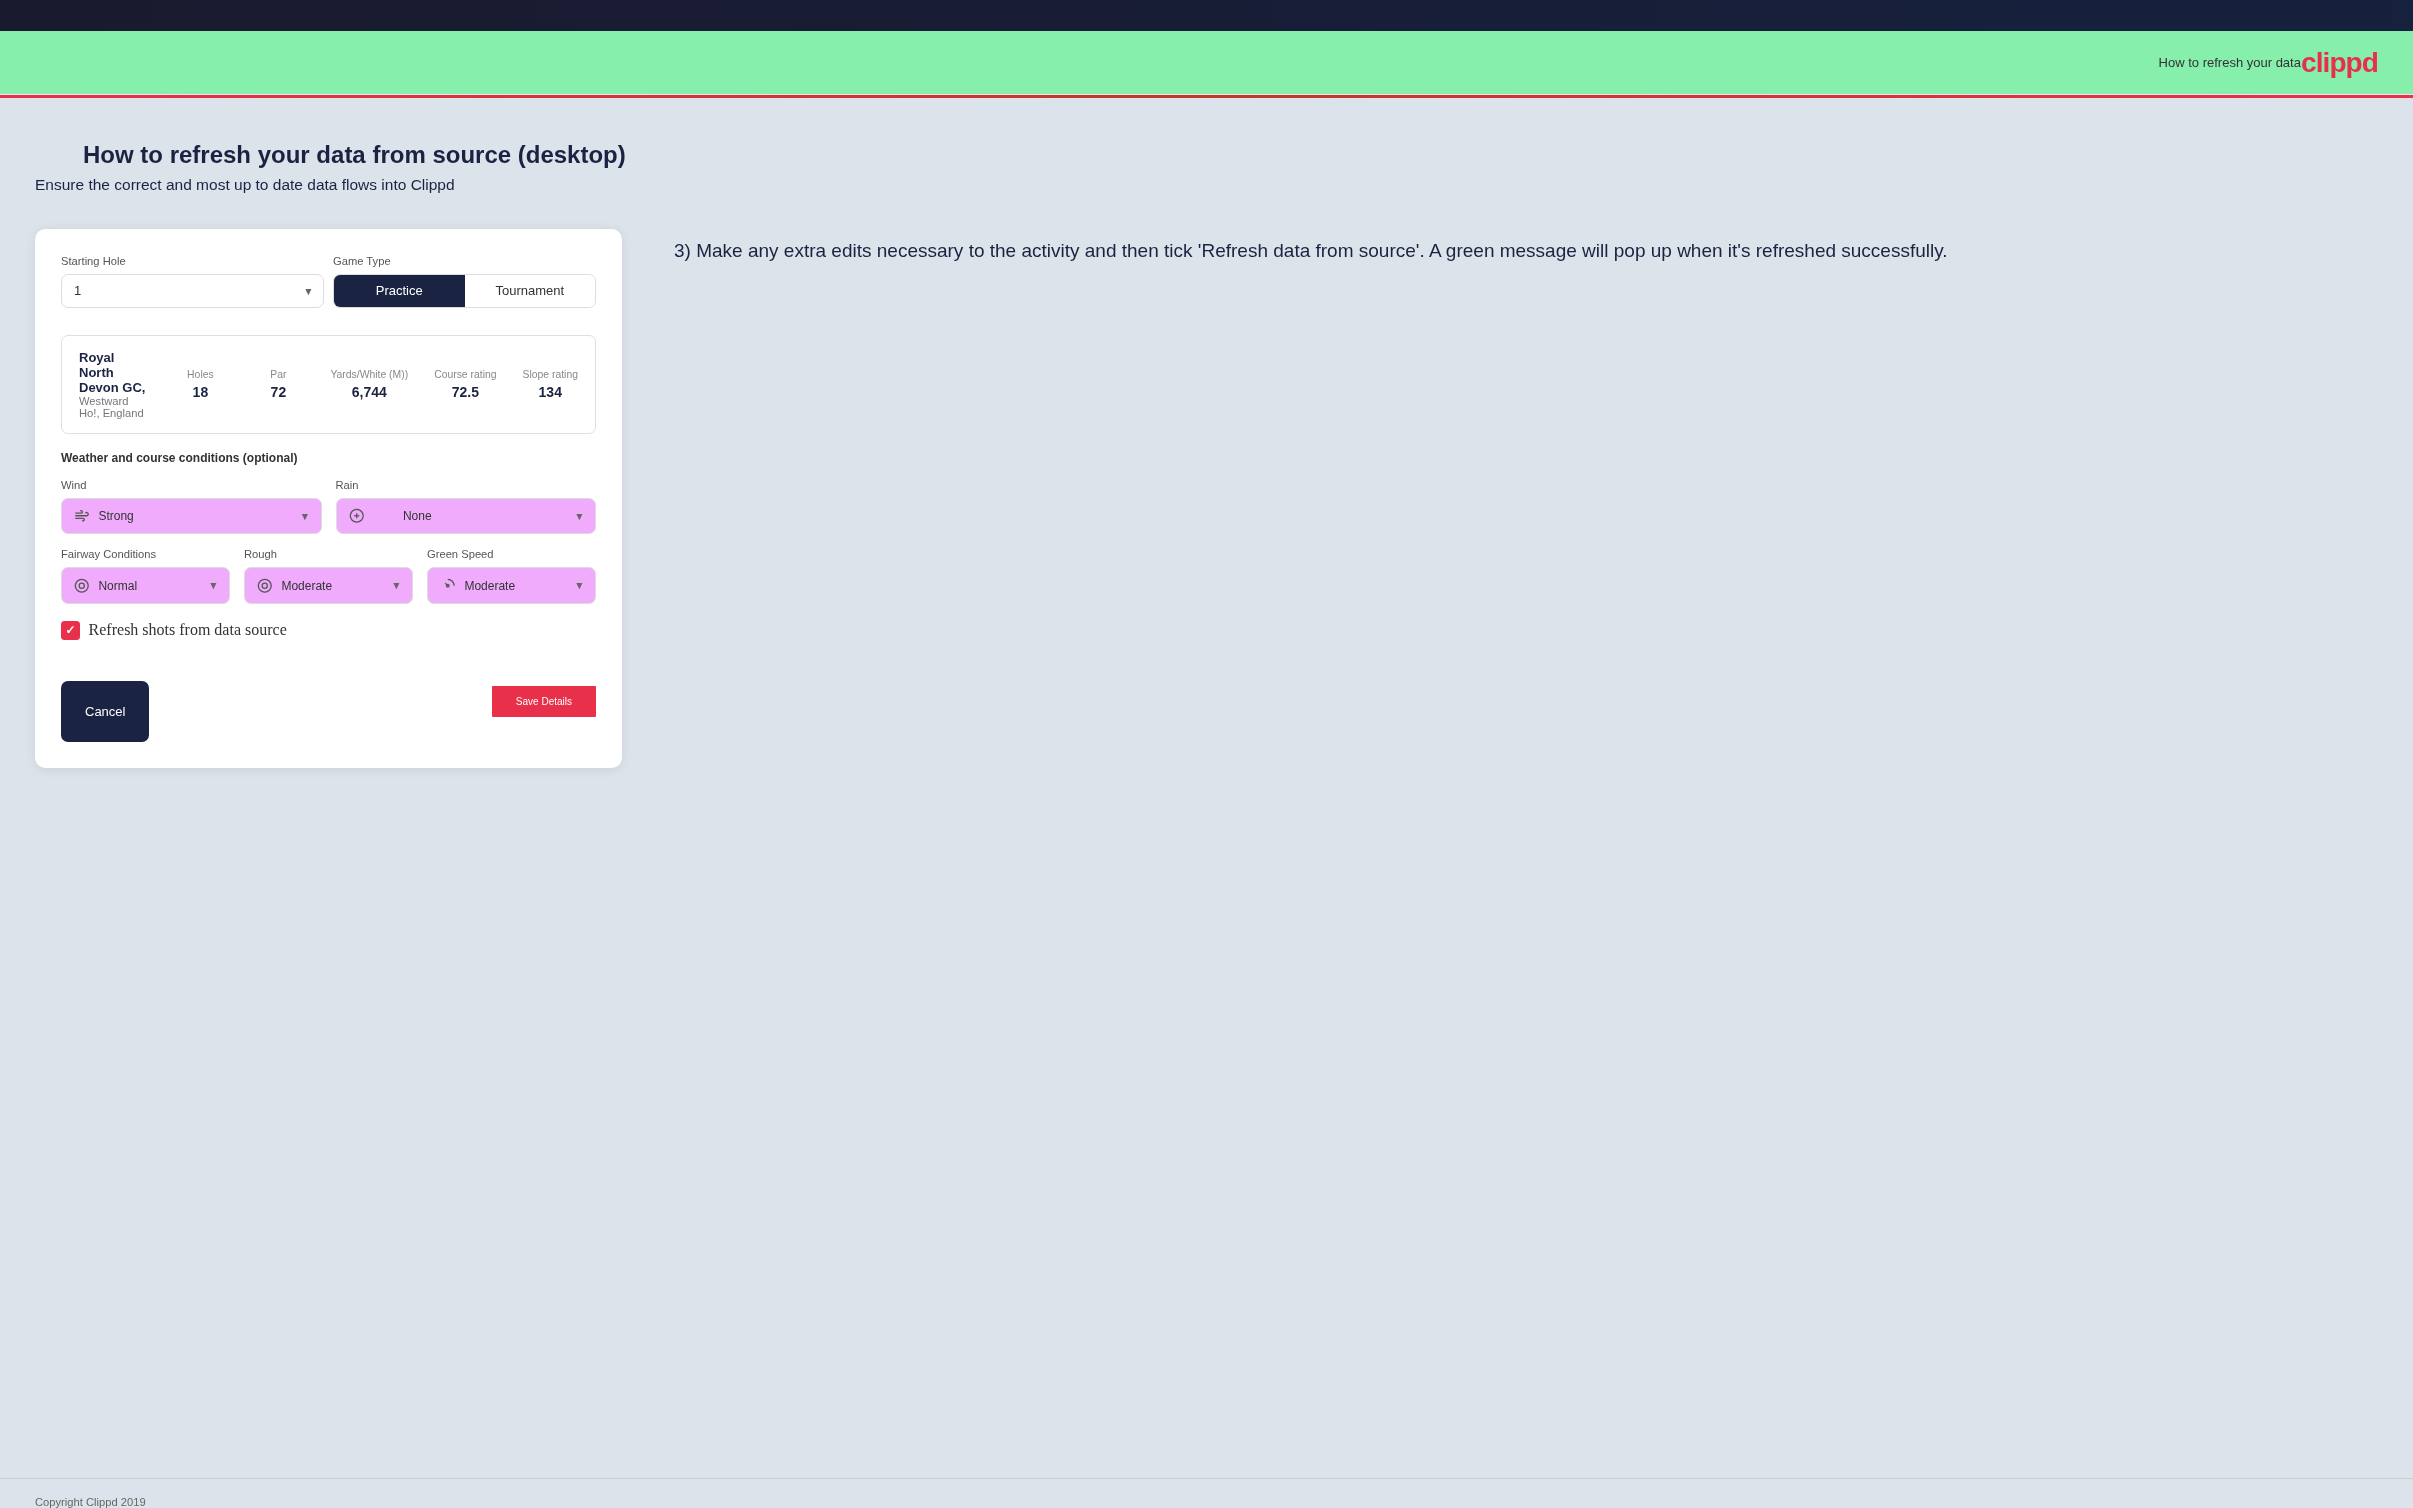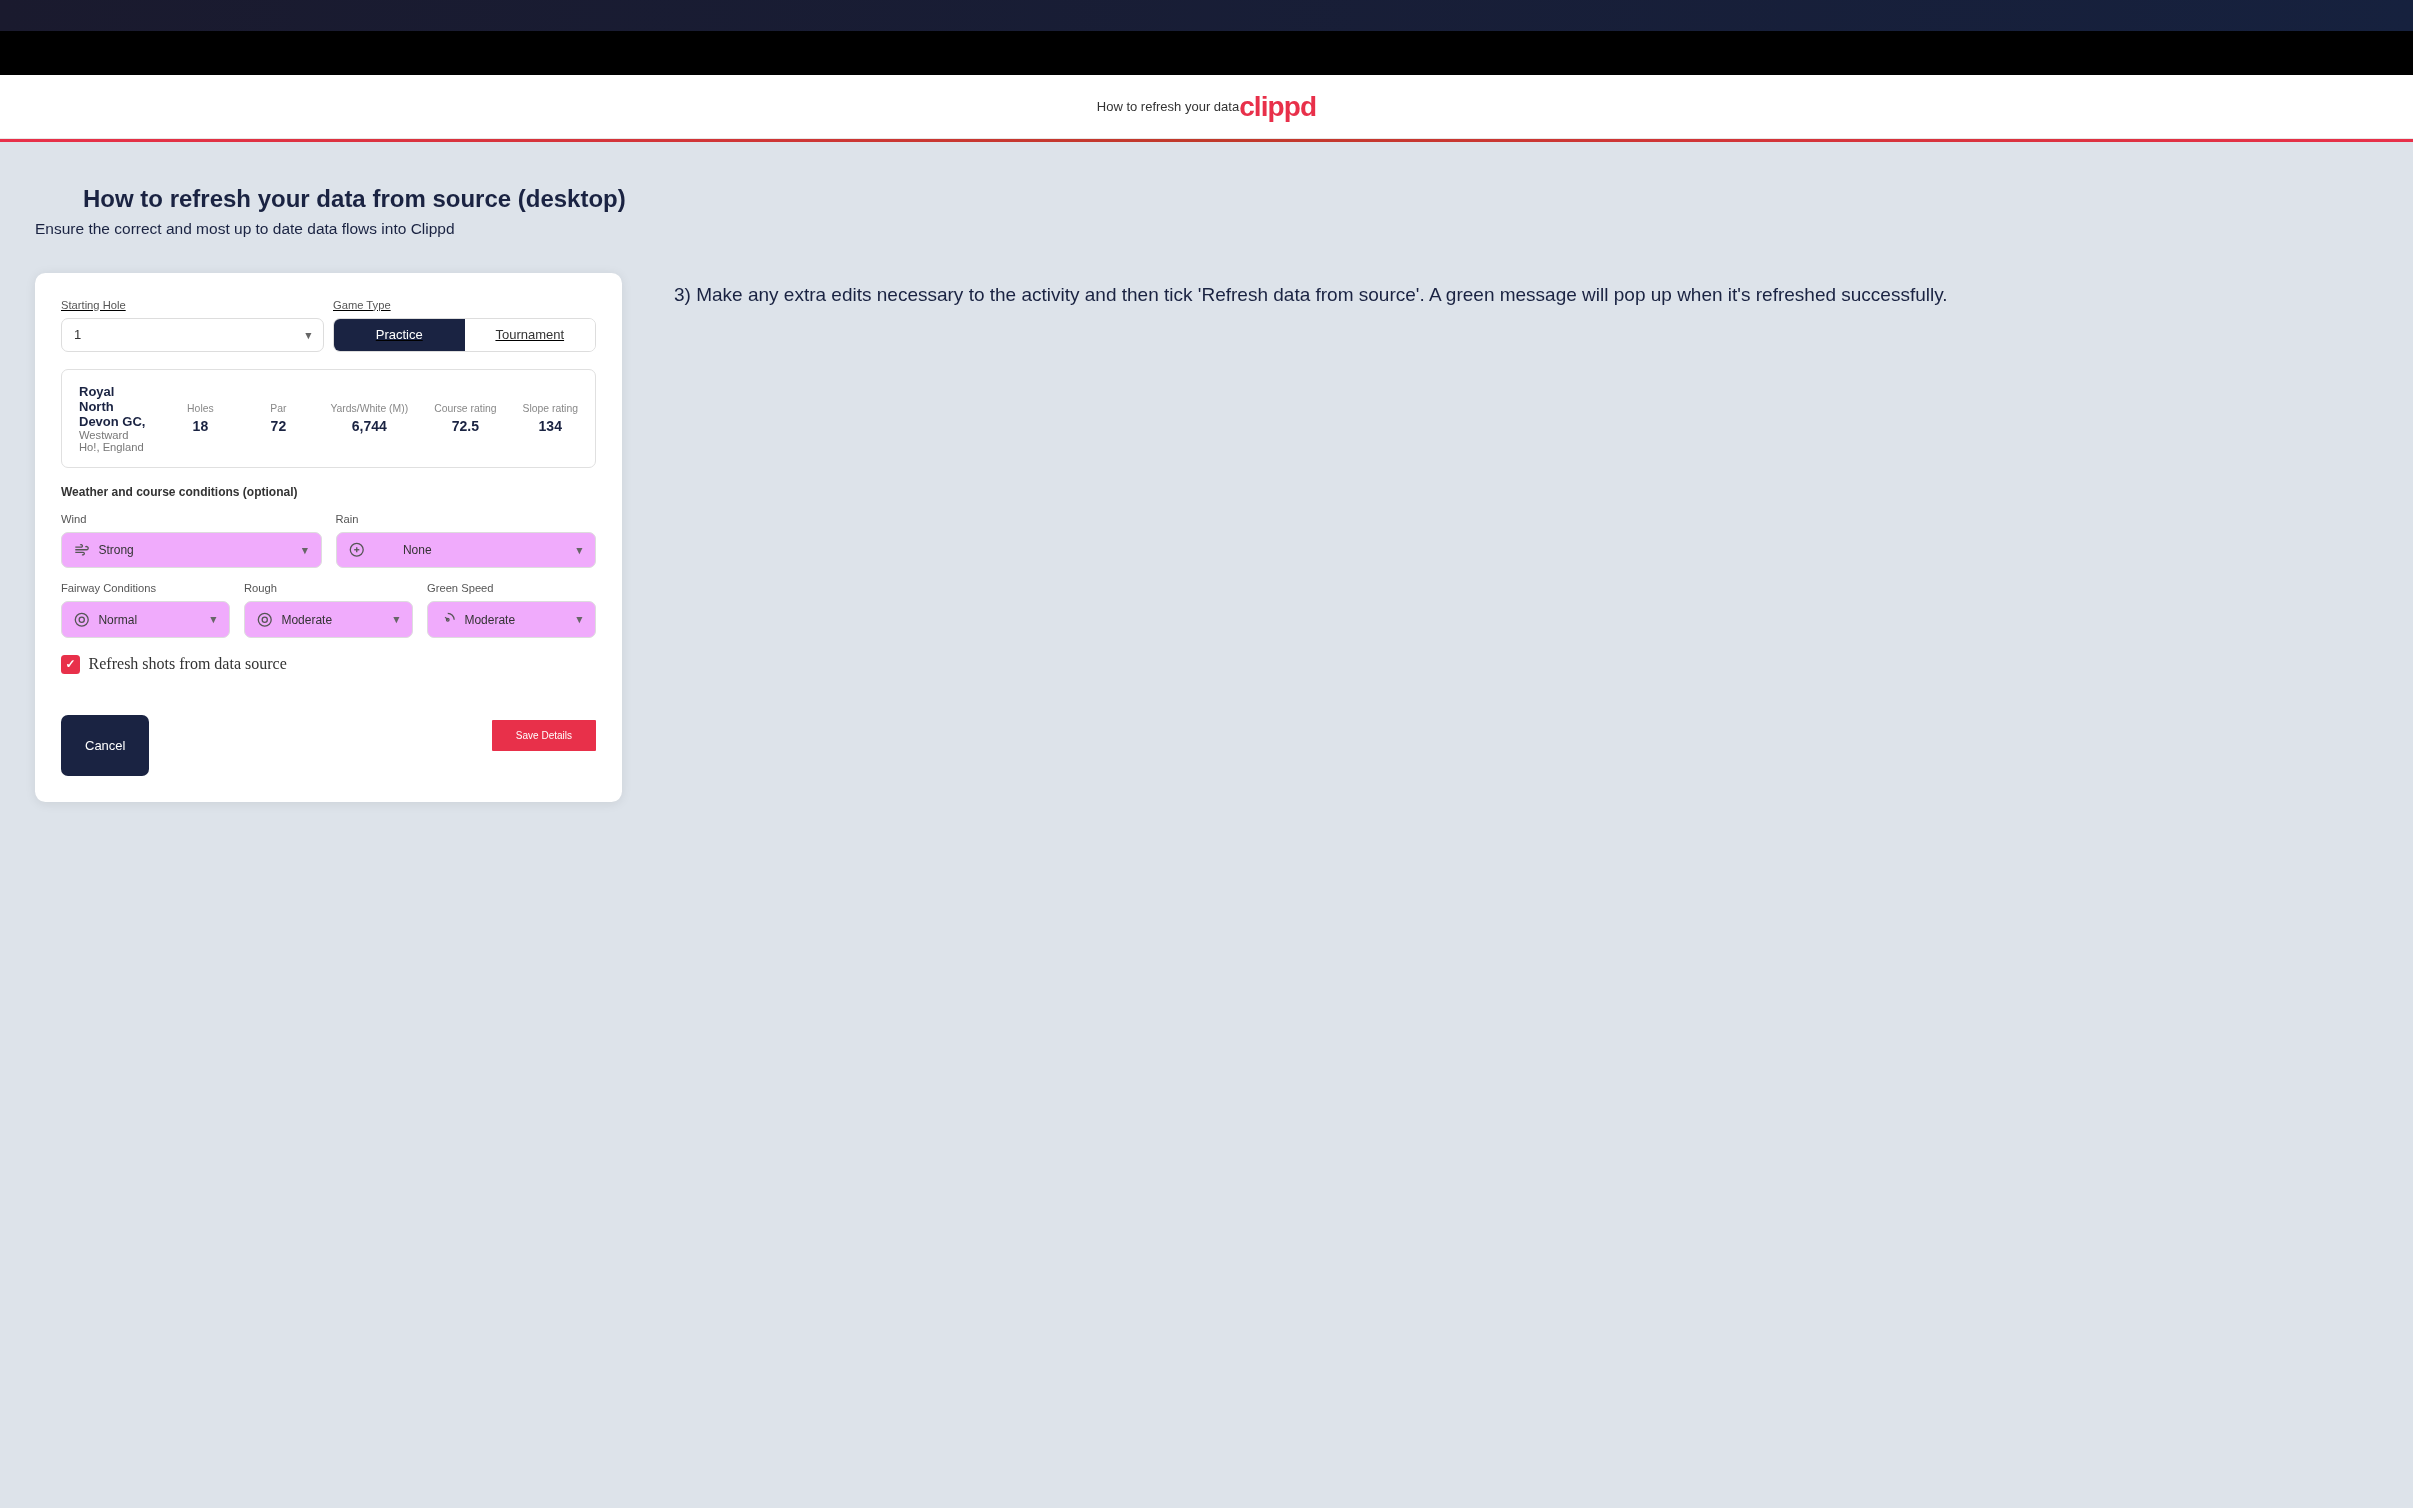--- a/index.html
+++ b/index.html
@@ -8,27 +8,26 @@
       background: #000;
       min-height: 100vh;
     }
 
     .top-bar {
       background: linear-gradient(to right, #1a1a2e, #16213e);
       height: 31px;
     }
 
     .header {
-      background: #ffffff;
+      background: #86efac;
       padding: 15.5px 35px;
       display: flex;
       align-items: center;
-      justify-content: center;
+      justify-content: flex-end;
       border-bottom: 1.7px solid #e8e8e8;
-      margin-top: 44px;
     }
 
     .header-title {
       font-size: 13px;
       color: #333;
     }
 
     .logo {
       font-size: 28px;
       font-weight: 700;
@@ -77,22 +76,21 @@
       box-shadow: 0 1.7px 10.4px rgba(0,0,0,0.08);
     }
 
     .form-section {
       margin-bottom: 17px;
     }
 
     .form-row {
       display: flex;
       gap: 9px;
-      margin-bottom: 17px;
-      text-decoration: underline;
+      margin-bottom: 27px;
     }
 
     .form-group {
       display: flex;
       flex-direction: column;
       flex: 1;
     }
 
     .form-label {
       font-size: 11.2px;

